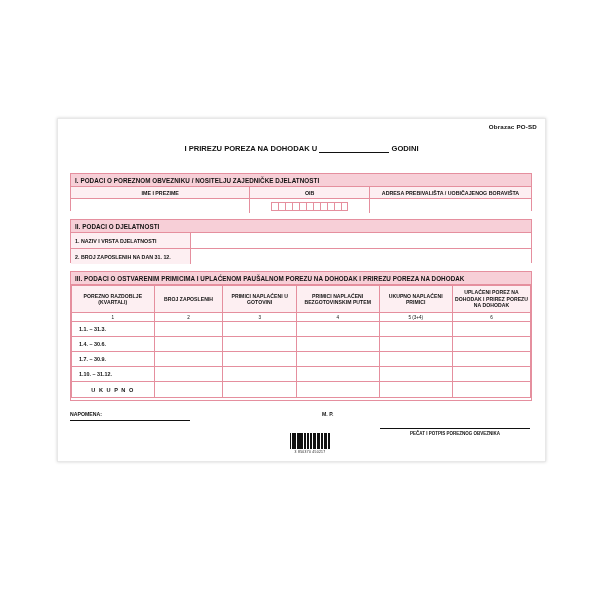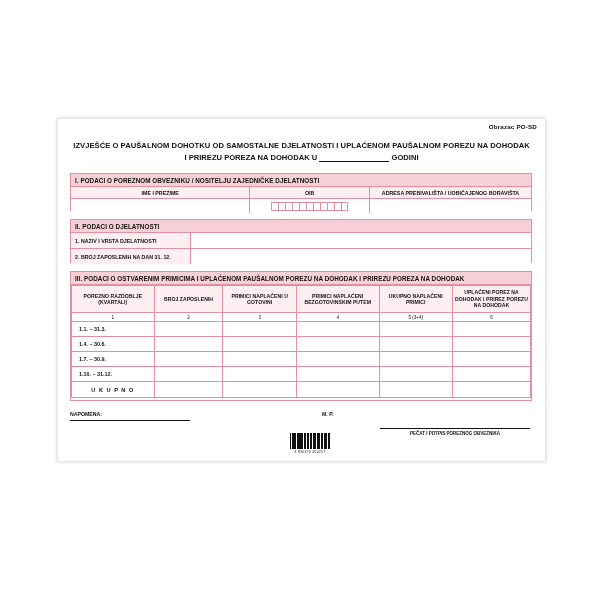--- a/index.html
+++ b/index.html
@@ -107,21 +107,20 @@
   .bcnum{font-size:3.4px;color:#111;margin-top:1px;letter-spacing:0.3px;}
 </style>
 </head>
 <body>
 
 <div id="sheet">
 
   <div class="formcode">Obrazac PO-SD</div>
 
   <div class="title-wrap">
-    <div class="title1">IZVJEŠĆE O PAUŠALNOM DOHOTKU OD SAMOSTALNE DJELATNOSTI I UPLAĆENOM PAUŠALNOM POREZU NA DOHODAK</div>
     <div class="title2">
       <span>I PRIREZU POREZA NA DOHODAK U</span>
       <span class="gap"></span>
       <span>GODINI</span>
     </div>
   </div>
 
   <div class="sec" id="sec1">
     <div class="sec-hd">I. PODACI O POREZNOM OBVEZNIKU / NOSITELJU ZAJEDNIČKE DJELATNOSTI</div>
     <div class="row-lbl">

